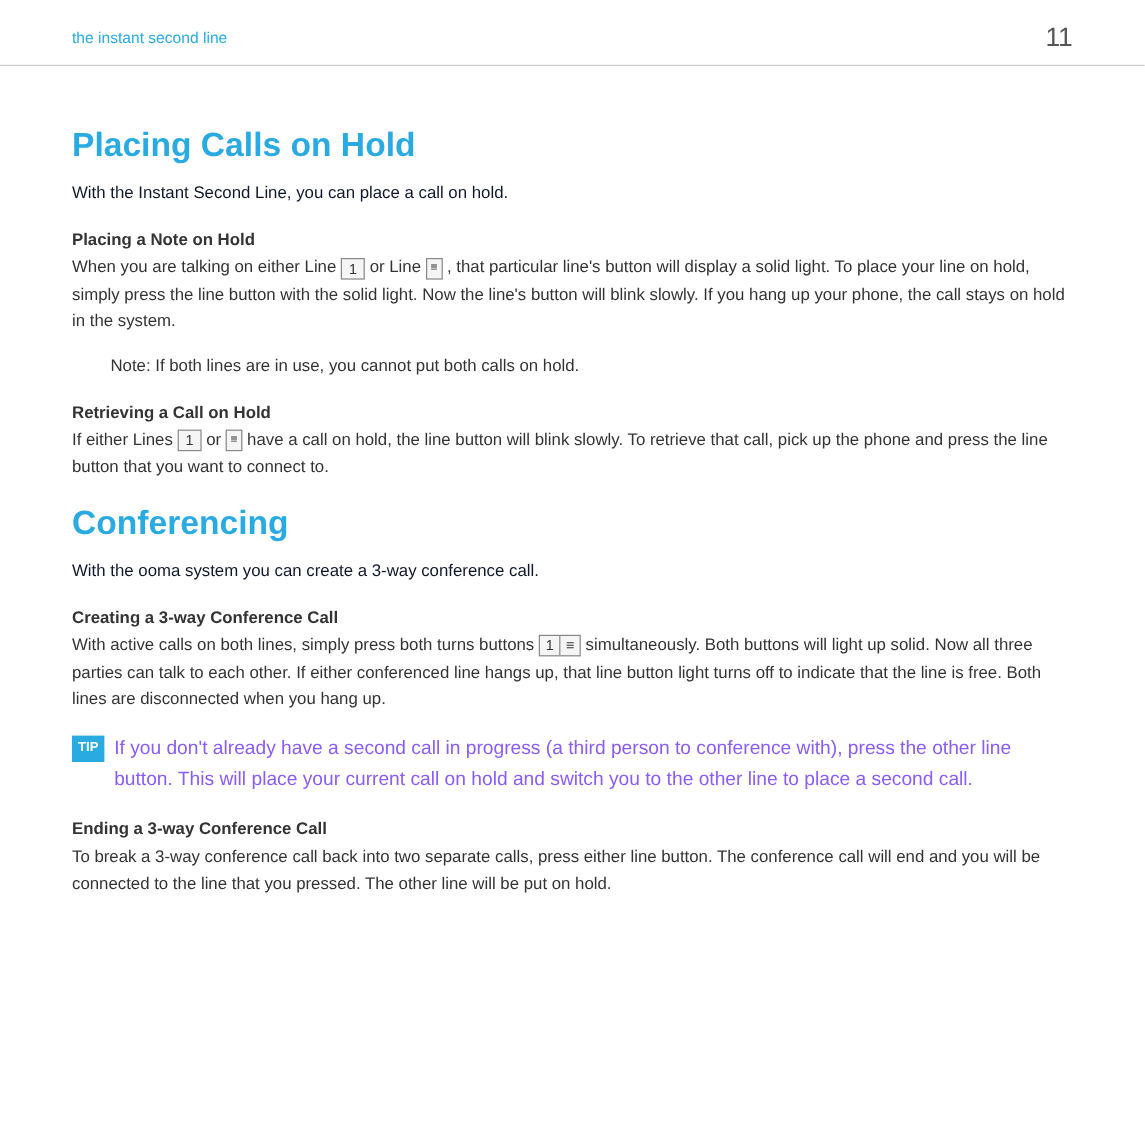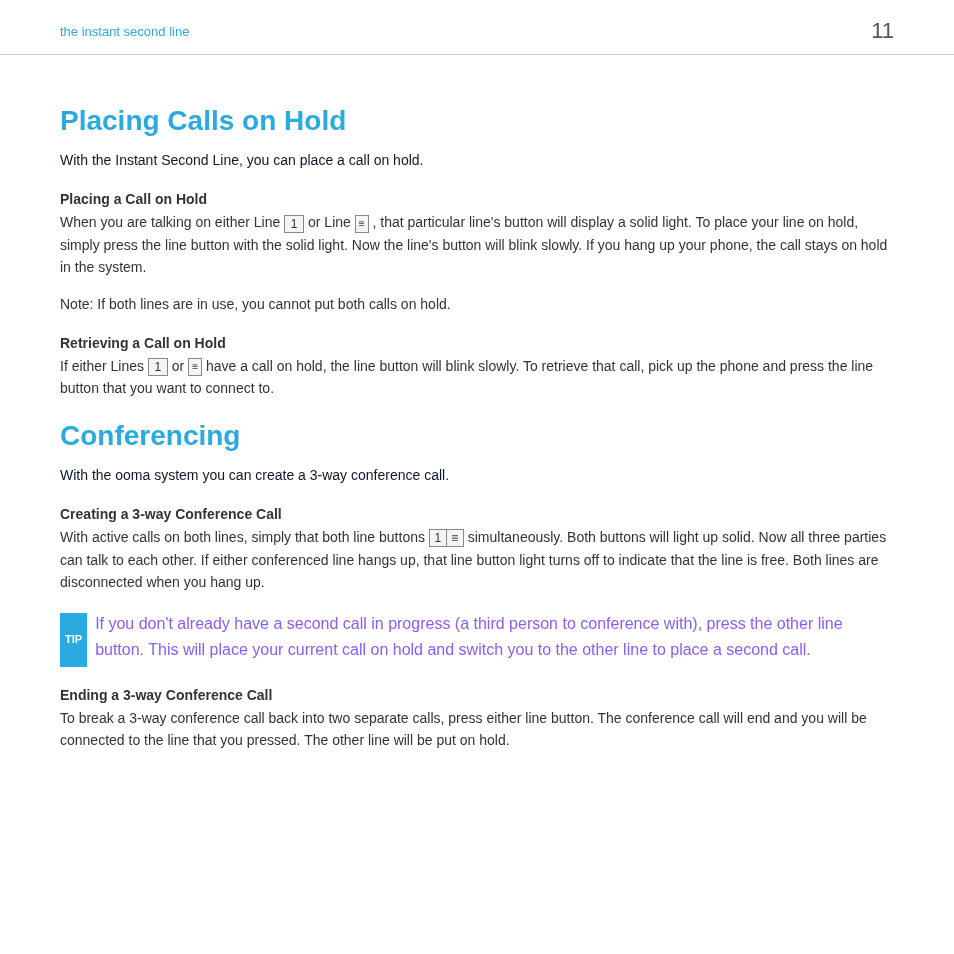--- a/index.html
+++ b/index.html
@@ -70,20 +70,21 @@
       line-height: 1.6;
       margin-bottom: 10px;
     }
 
     .note-text {
       font-size: 14px;
       color: #333333;
       line-height: 1.6;
       margin-top: 14px;
       margin-bottom: 14px;
+      margin-left: 32px;
     }
 
     .inline-button {
       display: inline-flex;
       align-items: center;
       justify-content: center;
       border: 1px solid #888888;
       background: #f5f5f5;
       font-size: 12px;
       padding: 1px 4px;
@@ -111,21 +112,21 @@
       align-items: flex-start;
       margin: 18px 0;
       line-height: 1.6;
     }
 
     .tip-label {
       background: #29abe2;
       color: #ffffff;
       font-size: 11px;
       font-weight: bold;
-      padding: 18px 5px;
+      padding: 2px 5px;
       margin-right: 8px;
       white-space: nowrap;
       flex-shrink: 0;
       margin-top: 2px;
     }
 
     .tip-text {
       font-size: 16px;
       color: #8b5cf6;
       line-height: 1.6;
@@ -163,21 +164,21 @@
   <span class="header-page">11</span>
 </div>
 
 <div class="content">
 
   <div>
     <h2 class="section-title">Placing Calls on Hold</h2>
     <p class="section-intro">With the Instant Second Line, you can place a call on hold.</p>
 
     <div>
-      <p class="subsection-title">Placing a Call on Hold</p>
+      <p class="subsection-title">Placing a Note on Hold</p>
       <p class="body-text">
         <span>When you are talking on either Line </span>
         <span class="inline-button">1</span>
         <span> or Line </span>
         <span class="inline-button-lines">≡</span>
         <span>, that particular line's button will display a solid light. To place your line on hold, simply press the line button with the solid light. Now the line's button will blink slowly. If you hang up your phone, the call stays on hold in the system.</span>
       </p>
     </div>
 
     <p class="note-text">Note: If both lines are in use, you cannot put both calls on hold.</p>
@@ -194,21 +195,21 @@
     </div>
   </div>
 
   <div style="">
     <h2 class="section-title">Conferencing</h2>
     <p class="section-intro">With the ooma system you can create a 3-way conference call.</p>
 
     <div>
       <p class="subsection-title">Creating a 3-way Conference Call</p>
       <p class="body-text">
-        <span>With active calls on both lines, simply that both line buttons </span>
+        <span>With active calls on both lines, simply press both turns buttons </span>
         <span class="dual-buttons">
           <span class="dual-button-part">1</span>
           <span class="dual-button-divider"></span>
           <span class="dual-button-part">≡</span>
         </span>
         <span> simultaneously. Both buttons will light up solid. Now all three parties can talk to each other. If either conferenced line hangs up, that line button light turns off to indicate that the line is free. Both lines are disconnected when you hang up.</span>
       </p>
     </div>
 
     <div class="tip-box">

